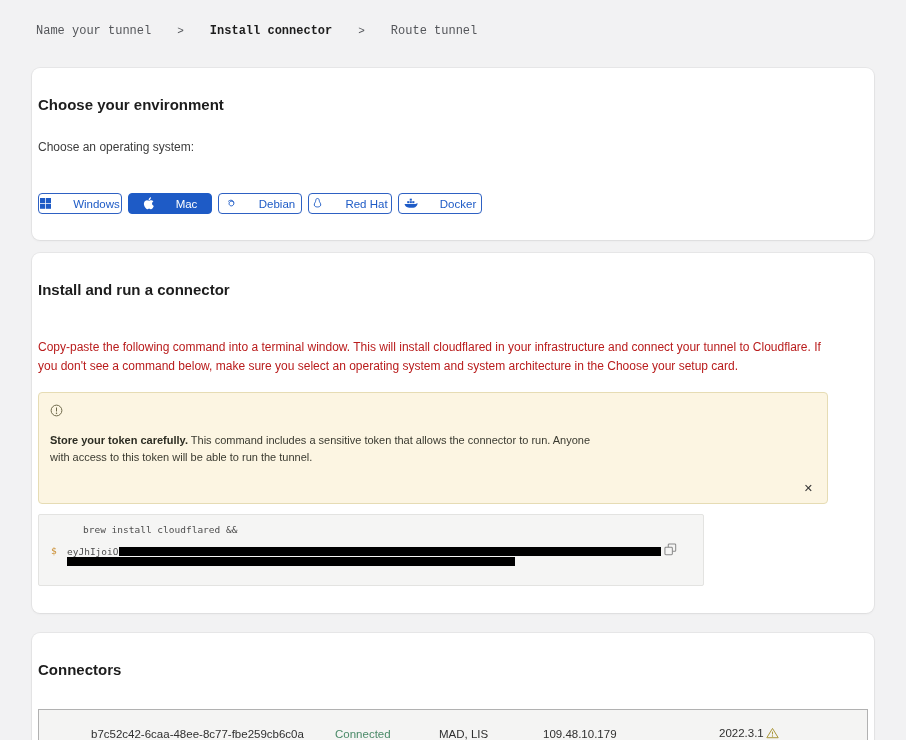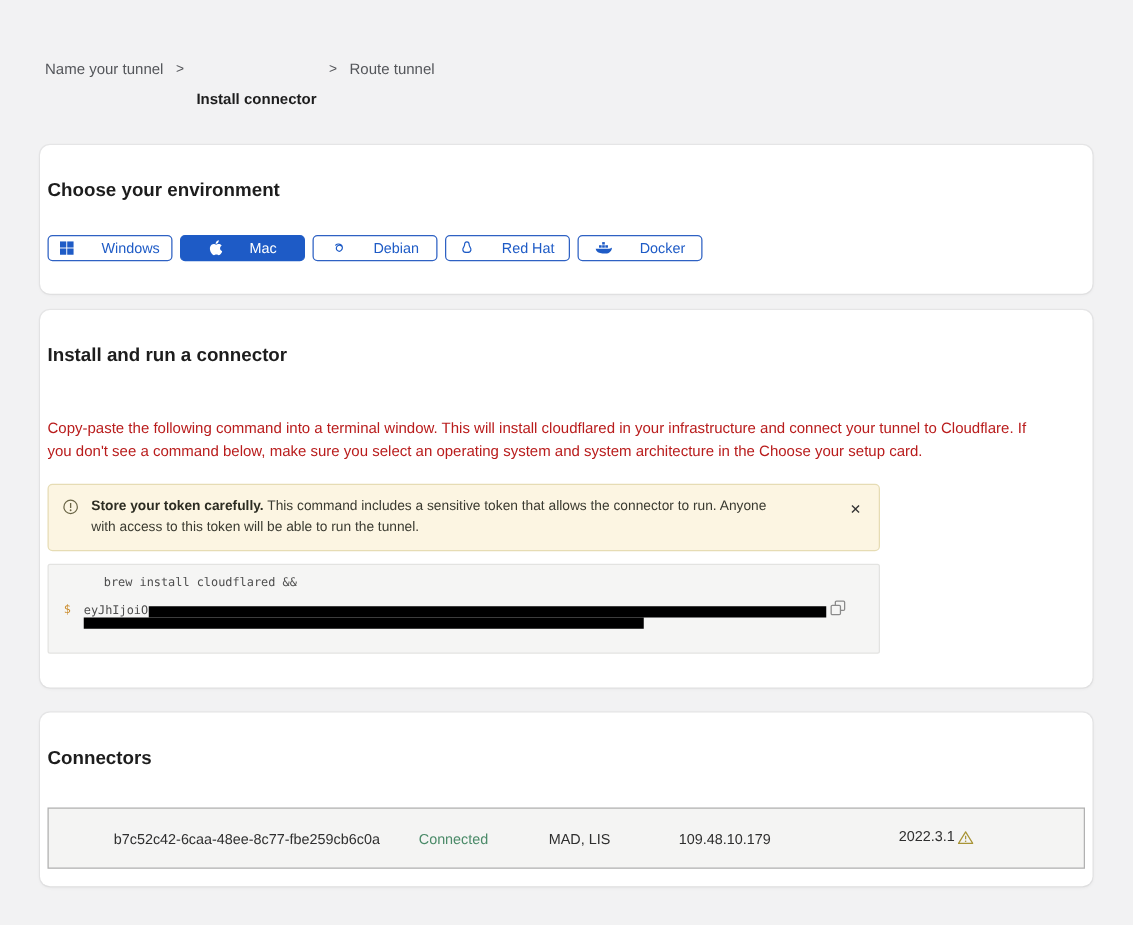--- a/index.html
+++ b/index.html
@@ -7,66 +7,67 @@
   body {
     background: #f2f2f3;
     font-family: "Liberation Sans", sans-serif;
     color: #1d1d1d;
     overflow: hidden;
   }
   .page { padding: 0 32px; }
 
   
   .breadcrumb {
-    display: flex; align-items: center; gap: 10px;
+    display: flex; align-items: center; gap: 26px;
     padding: 24px 4px 0 4px;
-    font-size: 12px; color: #54565a;
+    font-size: 12px; color: #54565a; font-family: Liberation Mono, monospace;
   }
   .breadcrumb .crumb { cursor: default; }
-  .breadcrumb .crumb.active { font-weight: bold; color: #1d1d1d; margin-top: 48px; }
+  .breadcrumb .crumb.active { font-weight: bold; color: #1d1d1d; }
   .breadcrumb .sep { color: #54565a; font-size: 11px; }
 
   
   .card {
     background: #ffffff;
     border-radius: 8px;
     box-shadow: 0 0 0 1px rgba(0,0,0,0.045), 0 1px 3px rgba(0,0,0,0.05);
     padding: 28px 6px;
   }
   .card h2 { font-size: 15px; font-weight: bold; color: #1d1d1d; }
 
   
   .card-environment { margin-top: 30px; padding-bottom: 26px; }
   .card-environment h2 { margin-bottom: 27px; }
   .os-label { font-size: 12px; color: #3c3c3c; margin-bottom: 7px; }
   .os-row { display: flex; gap: 6px; }
   .os-btn {
-    width: 100px; height: 21px;
+    width: 84px; height: 21px;
     display: flex; align-items: center; justify-content: center; gap: 22px;
     background: #ffffff;
     border: 1px solid #2e61c3; border-radius: 4px;
     color: #1e5bc6; font-size: 11.5px; font-family: "Liberation Sans", sans-serif;
     cursor: pointer;
+    margin-top: 32px;
   }
   .os-btn.selected { background: #1e5bc6; border-color: #1e5bc6; color: #ffffff; }
   .os-btn .ico { display: flex; align-items: center; }
 
   
   .card-install { margin-top: 13px; padding-bottom: 27px; }
   .card-install h2 { margin-bottom: 40px; }
   .install-desc { font-size: 12px; line-height: 1.6; color: #b91c1c; max-width: 795px; margin-bottom: 16px; }
 
   .token-banner {
-    width: 666px;
+    width: 790px;
     display: flex; align-items: flex-start; gap: 10px;
     background: #fcf5e2;
     border: 1px solid #e6dcb4;
     border-radius: 4px;
     padding: 9px 12px 9px 11px;
-    font-size: 11px; line-height: 1.55; color: #3a3a30;
+    font-size: 11px; line-height: 1.55; color: #3a3a30; flex-direction: column;
   }
   .token-banner .banner-text { flex: 1; max-width: 560px; }
   .token-banner .banner-text b { color: #2c2c22; }
   .banner-icon { margin-top: 2px; flex: 0 0 auto; }
   .banner-close {
     background: none; border: none; cursor: pointer;
     font-size: 11px; color: #333; line-height: 1; margin: 6px 2px 0 auto;
     font-family: "Liberation Sans", sans-serif;
   }
 
@@ -129,20 +130,21 @@
   <nav class="breadcrumb">
     <span class="crumb">Name your tunnel</span>
     <span class="sep">&gt;</span>
     <span class="crumb active">Install connector</span>
     <span class="sep">&gt;</span>
     <span class="crumb">Route tunnel</span>
   </nav>
 
   <section class="card card-environment">
     <h2>Choose your environment</h2>
+    <div class="os-label">Choose an operating system:</div>
     <div class="os-row">
 
       <button class="os-btn">
         <span class="ico">
           <svg width="11" height="11" viewBox="0 0 16 16">
               <g fill="#1e5bc6">
                 <rect x="0" y="0" width="7.3" height="7.3"></rect>
                 <rect x="8.4" y="0" width="7.6" height="7.3"></rect>
                 <rect x="0" y="8.4" width="7.3" height="7.3"></rect>
                 <rect x="8.4" y="8.4" width="7.6" height="7.3"></rect>

